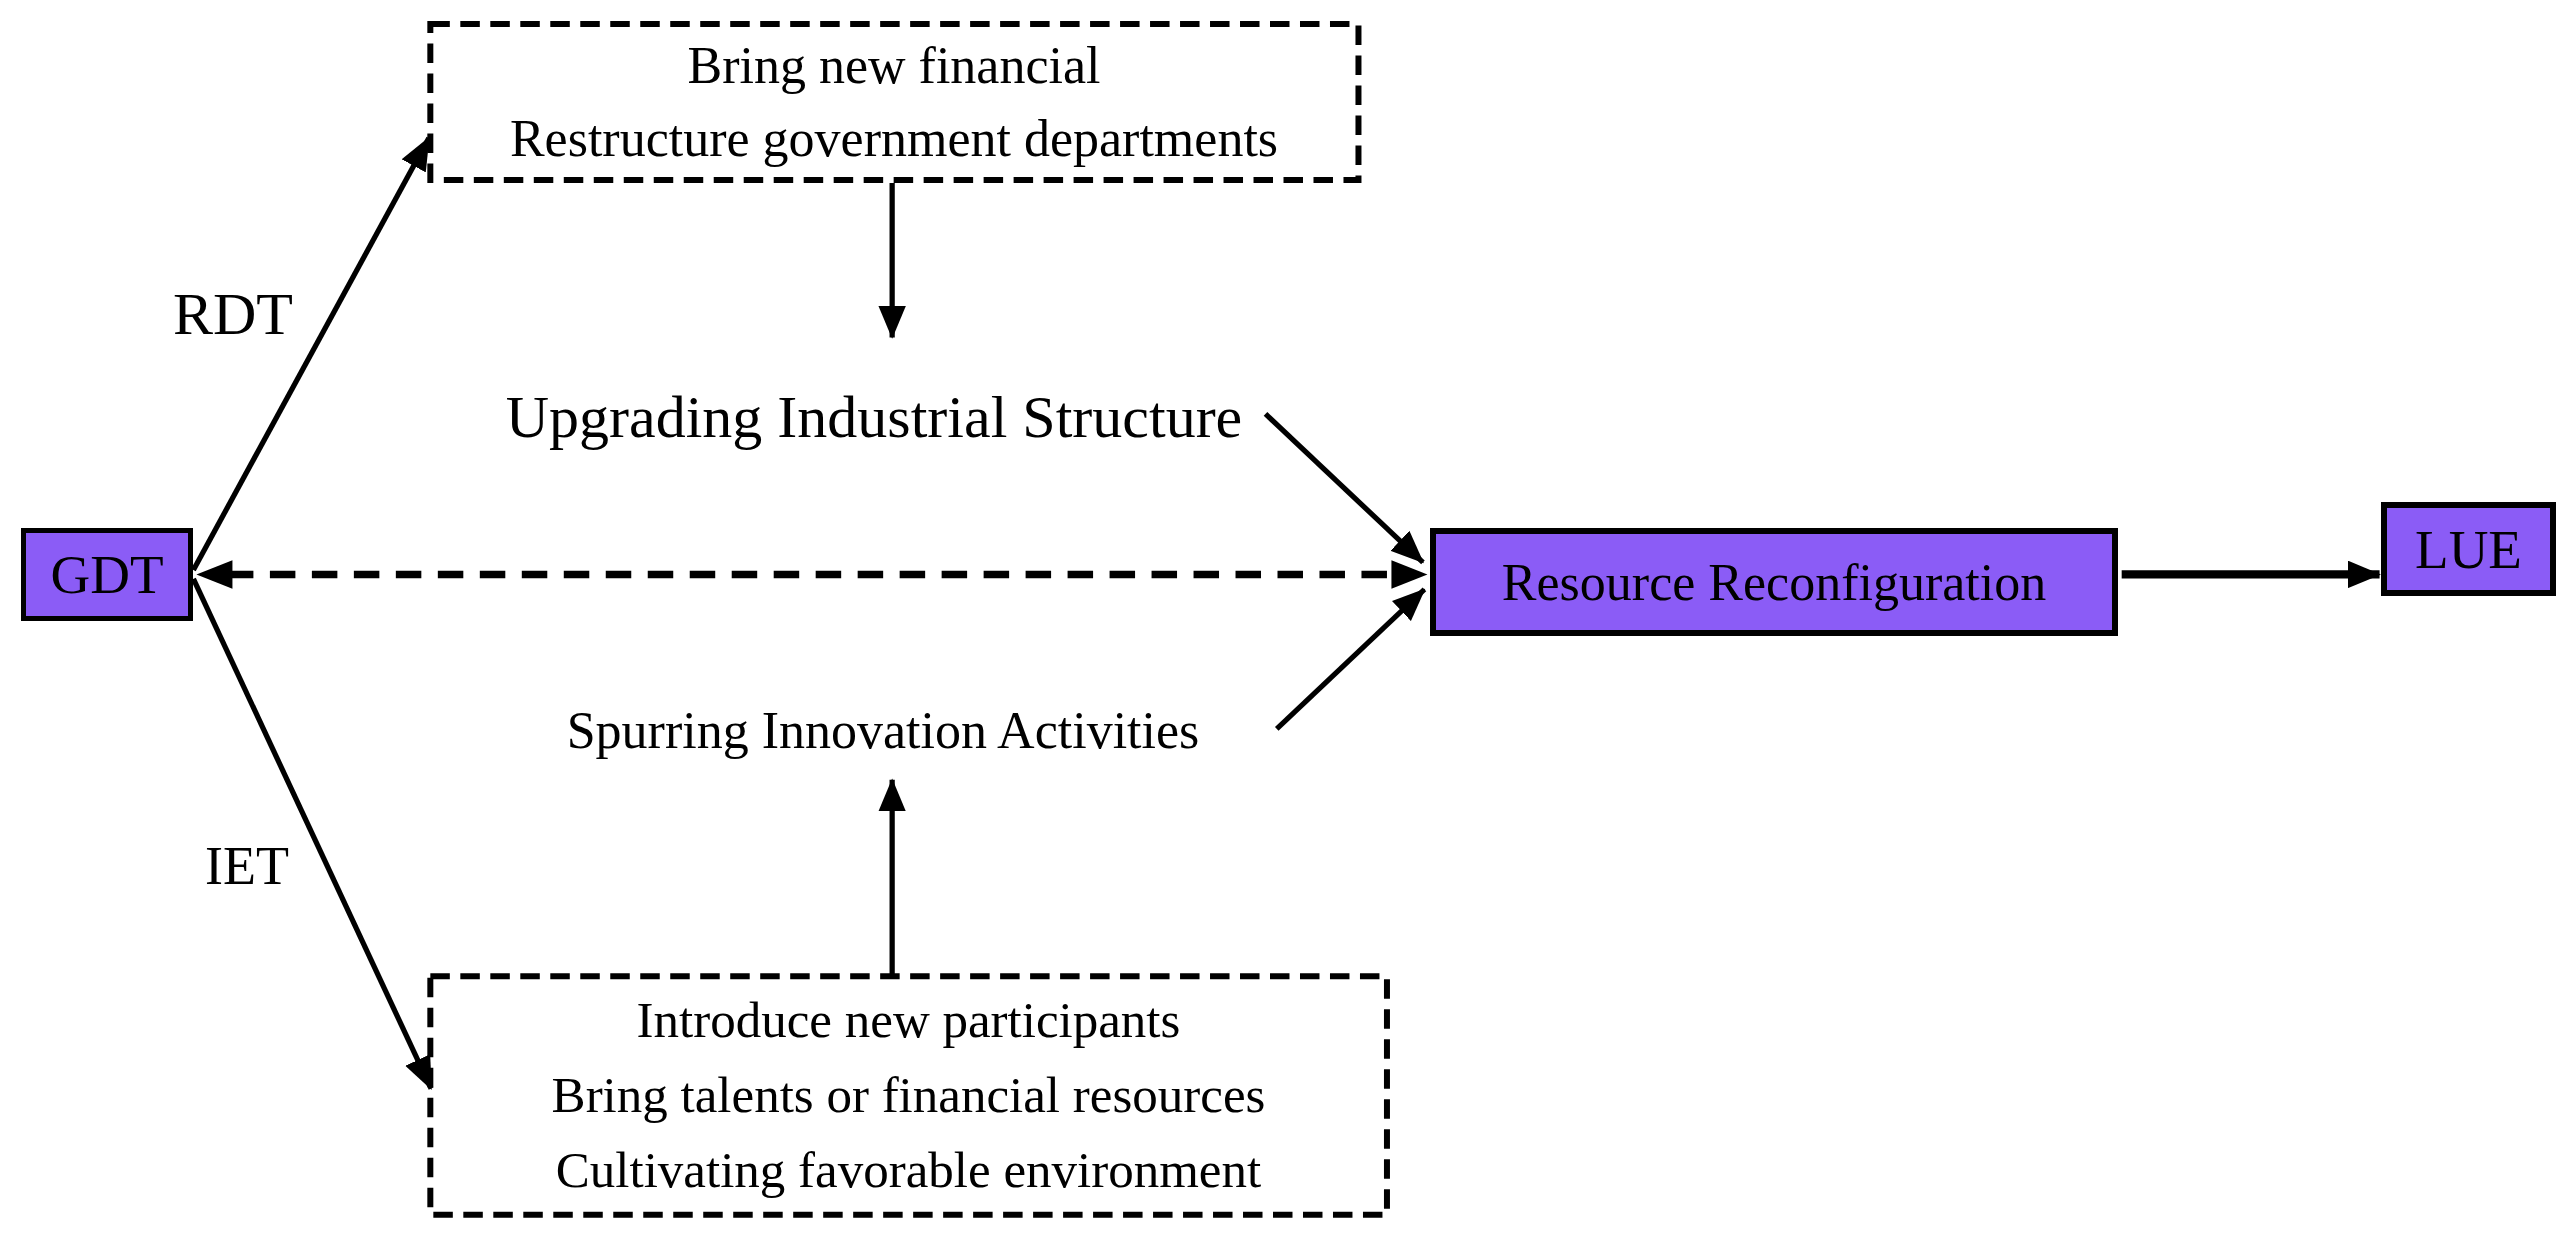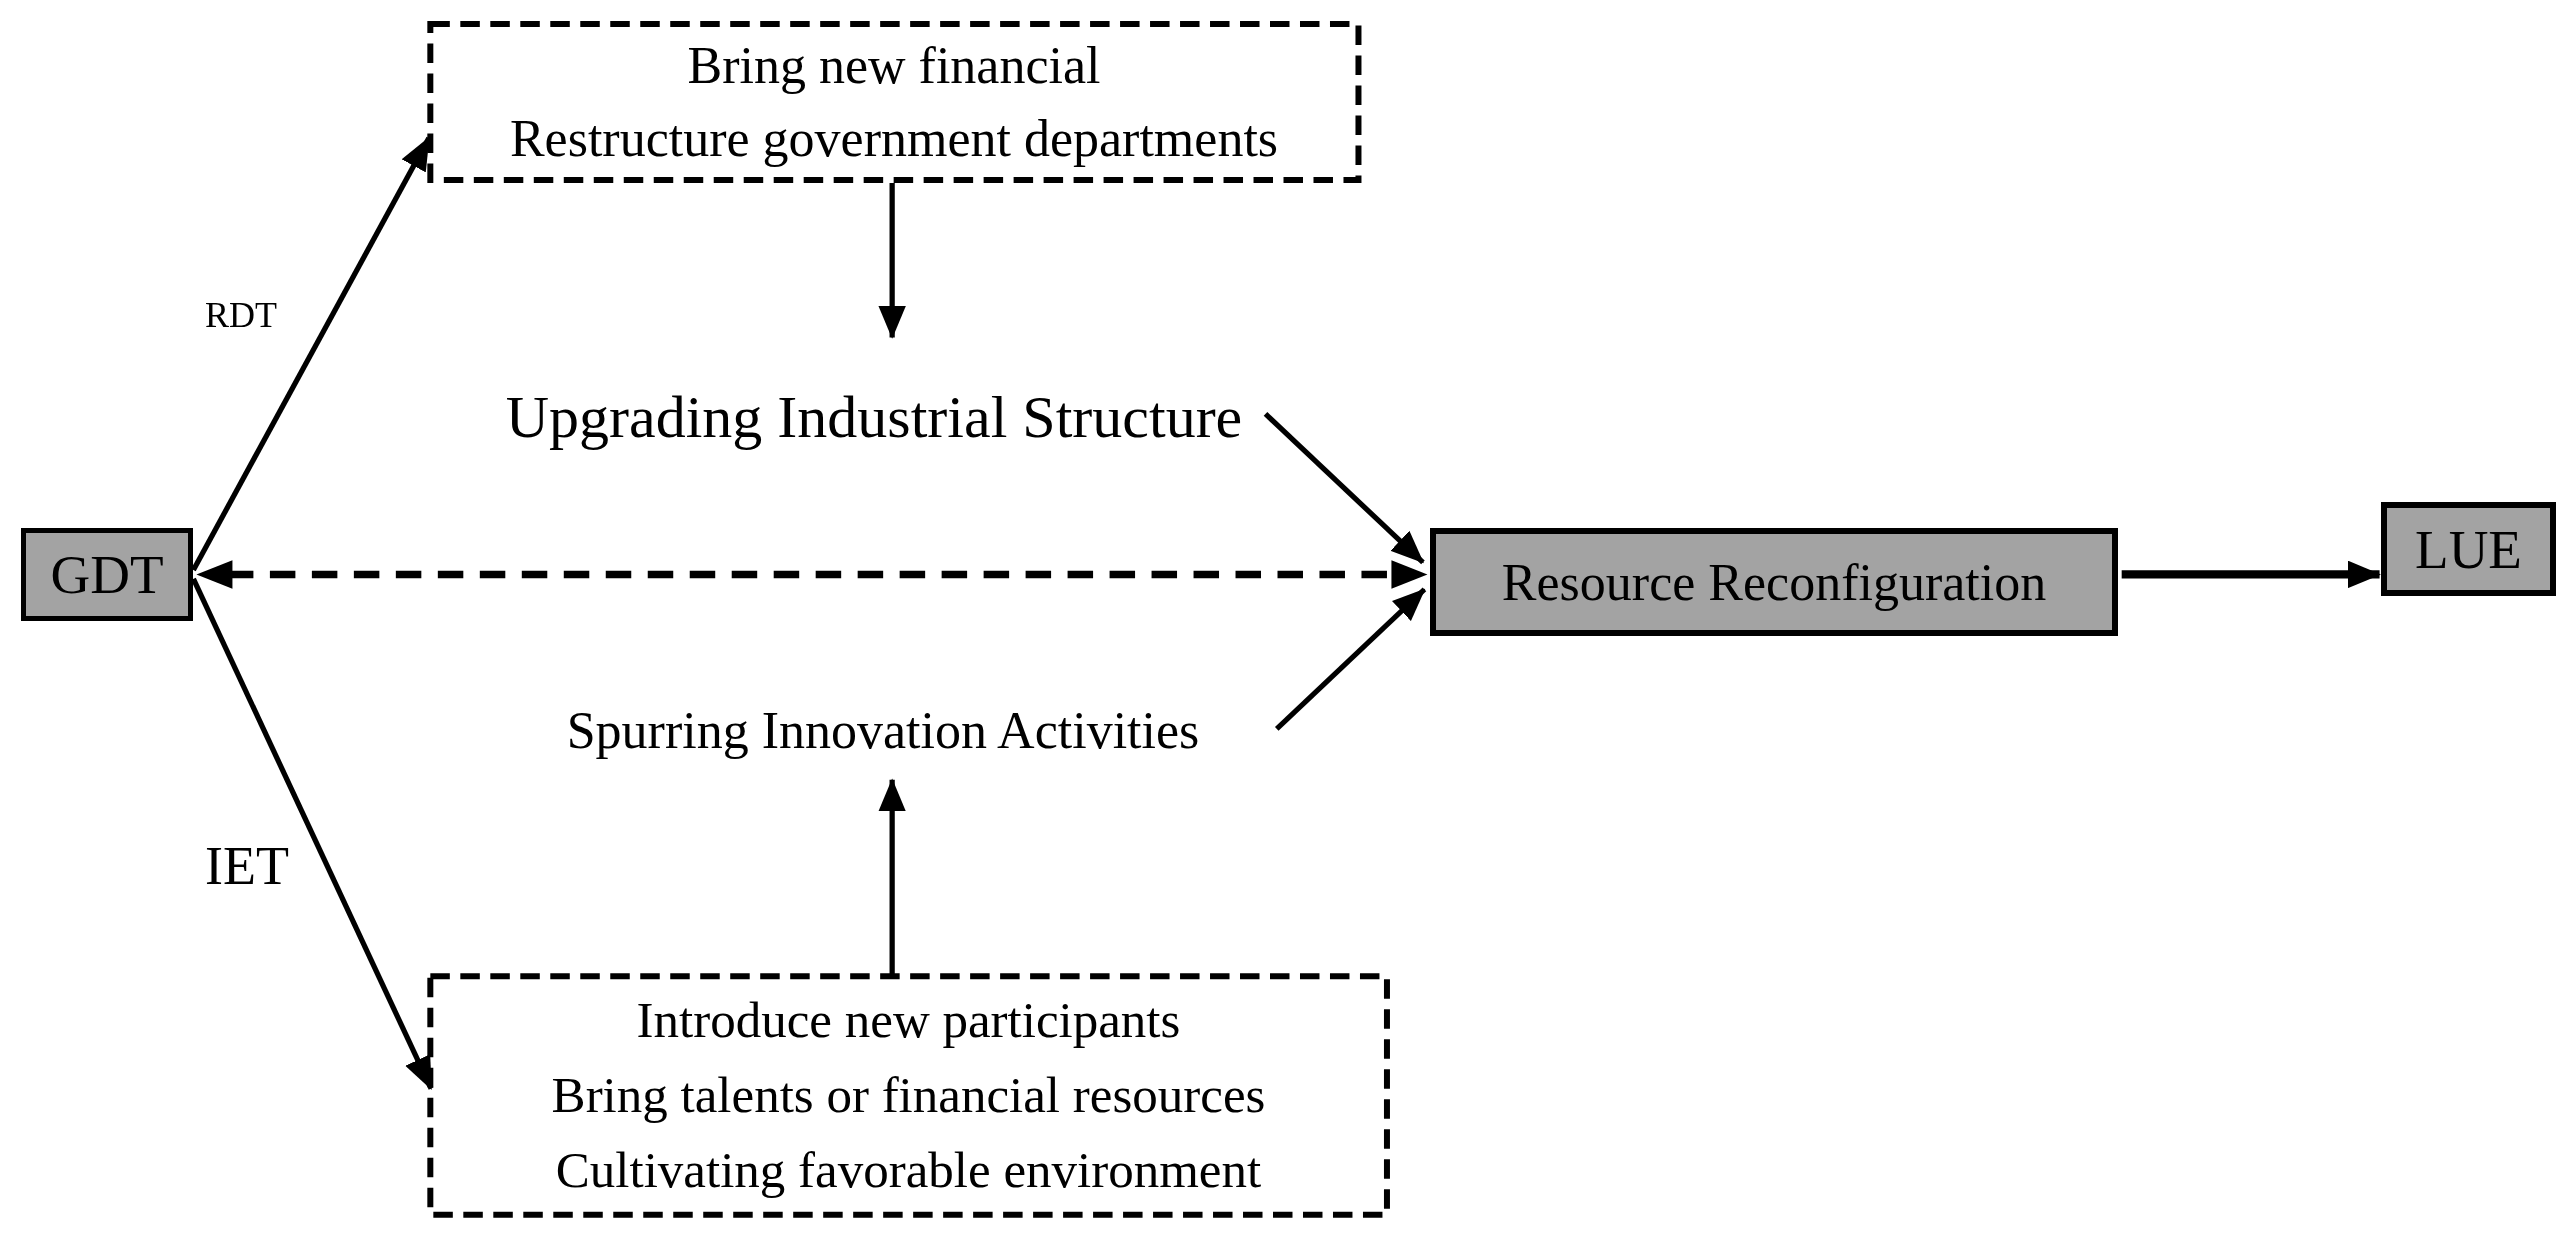--- a/index.html
+++ b/index.html
@@ -27,42 +27,42 @@
     position: absolute;
     box-sizing: border-box;
     display: flex;
     align-items: center;
     justify-content: center;
     text-align: center;
     white-space: nowrap;
   }
   .solid-box {
     border: 5.2px solid #000000;
-    background: #a3a3a3;
+    background: #8b5cf6;
   }
   .gdt-box    { left: 21px;   top: 528px; width: 172px;  height: 93px; font-size: 55px; }
   .rr-box     { left: 1430px; top: 528px; width: 688px;  height: 108px; font-size: 52px; border-width: 6px; }
   .lue-box    { left: 2381px; top: 502px; width: 175px;  height: 94px; font-size: 55px; border-width: 6px; }
 
   .dashed-box-text {
     position: absolute;
     box-sizing: border-box;
     display: flex;
     flex-direction: column;
     align-items: center;
     justify-content: center;
     text-align: center;
   }
   .top-box-text    { left: 430px; top: 24px;   width: 928px; height: 156px; font-size: 52px; line-height: 73px; }
   .bottom-box-text { left: 430px; top: 976px; width: 957px; height: 238px; font-size: 51px; line-height: 75px; }
   .dashed-box-text .bline { white-space: nowrap; }
 
   .upgrading-label { left: 424px; top: 384px;  width: 900px; height: 67px; font-size: 60px; }
   .spurring-label  { left: 433px; top: 697px;  width: 900px; height: 67px; font-size: 52px; }
-  .rdt-label       { left: 166px; top: 281px;  width: 150px;  height: 67px; font-size: 36px; }
+  .rdt-label       { left: 158px; top: 281px;  width: 150px;  height: 67px; font-size: 60px; }
   .iet-label       { left: 172px; top: 832px; width: 150px;  height: 67px; font-size: 54px; }
 </style>
 </head>
 <body>
 
 <div class="canvas">
 
   <svg class="overlay" viewBox="0 0 3436 1647">
     <defs>
       <marker id="ah" viewBox="0 0 12 10" refX="11.5" refY="5" markerWidth="44" markerHeight="37" markerUnits="userSpaceOnUse" orient="auto">

